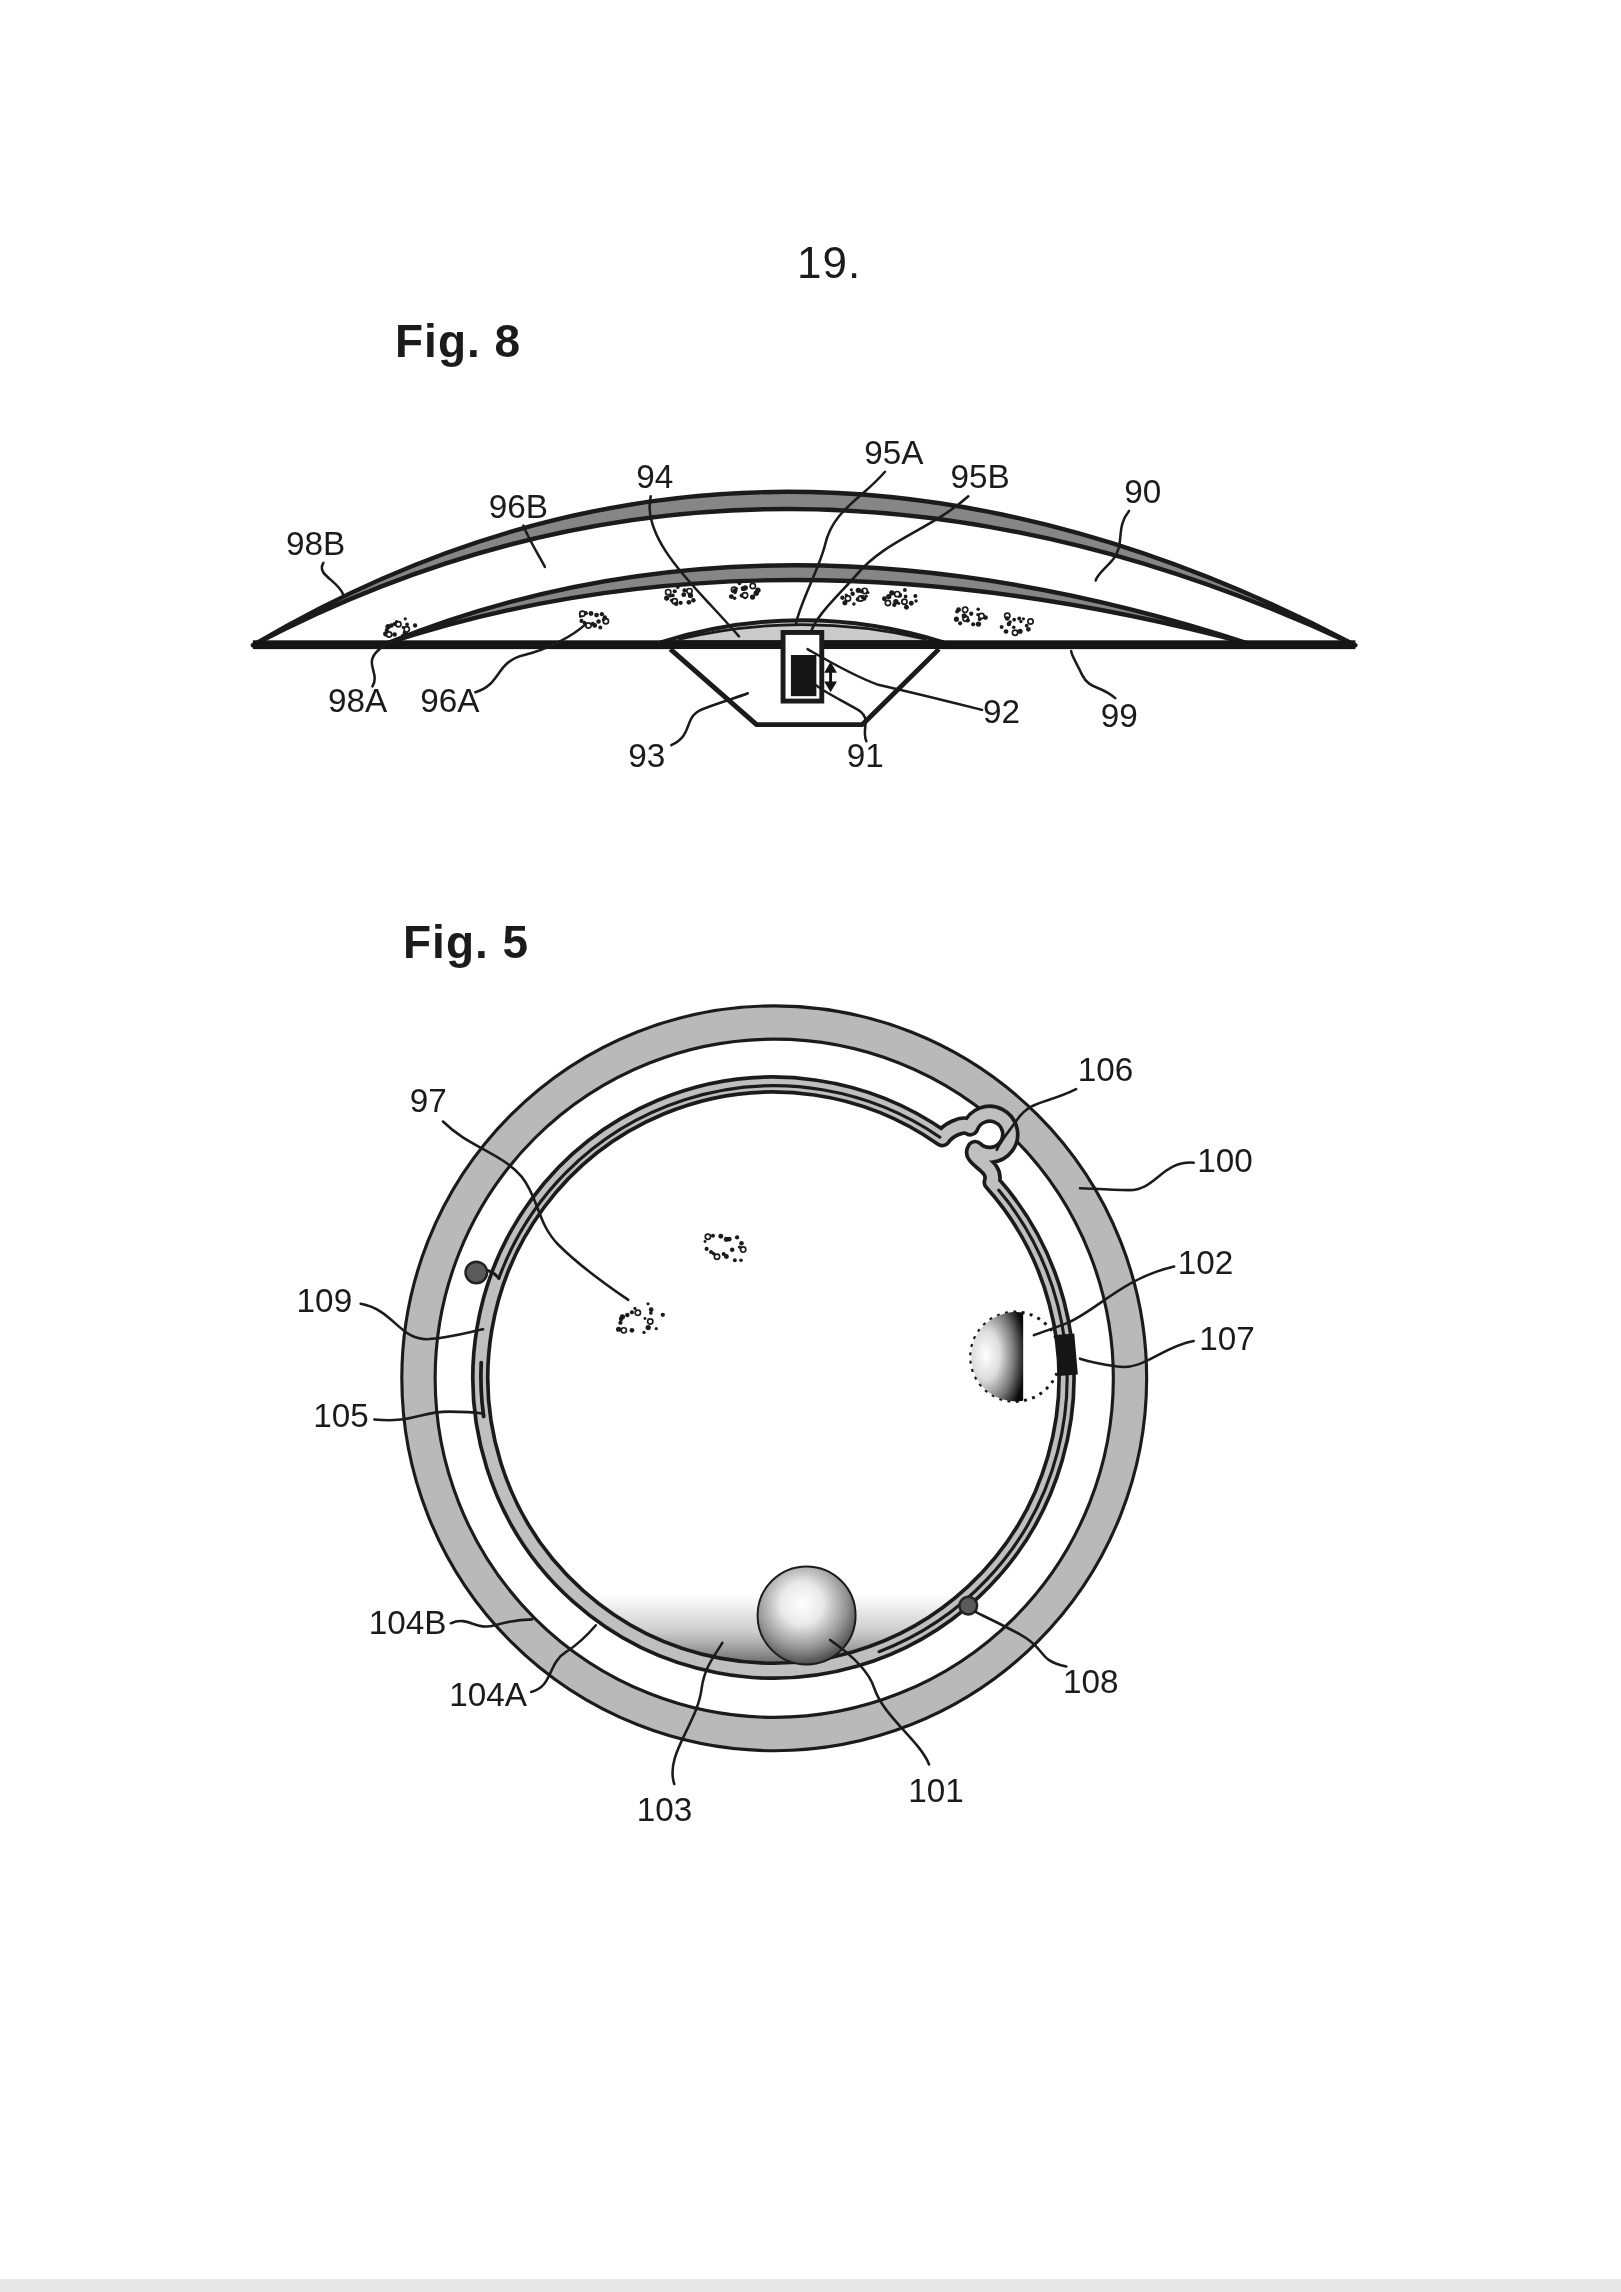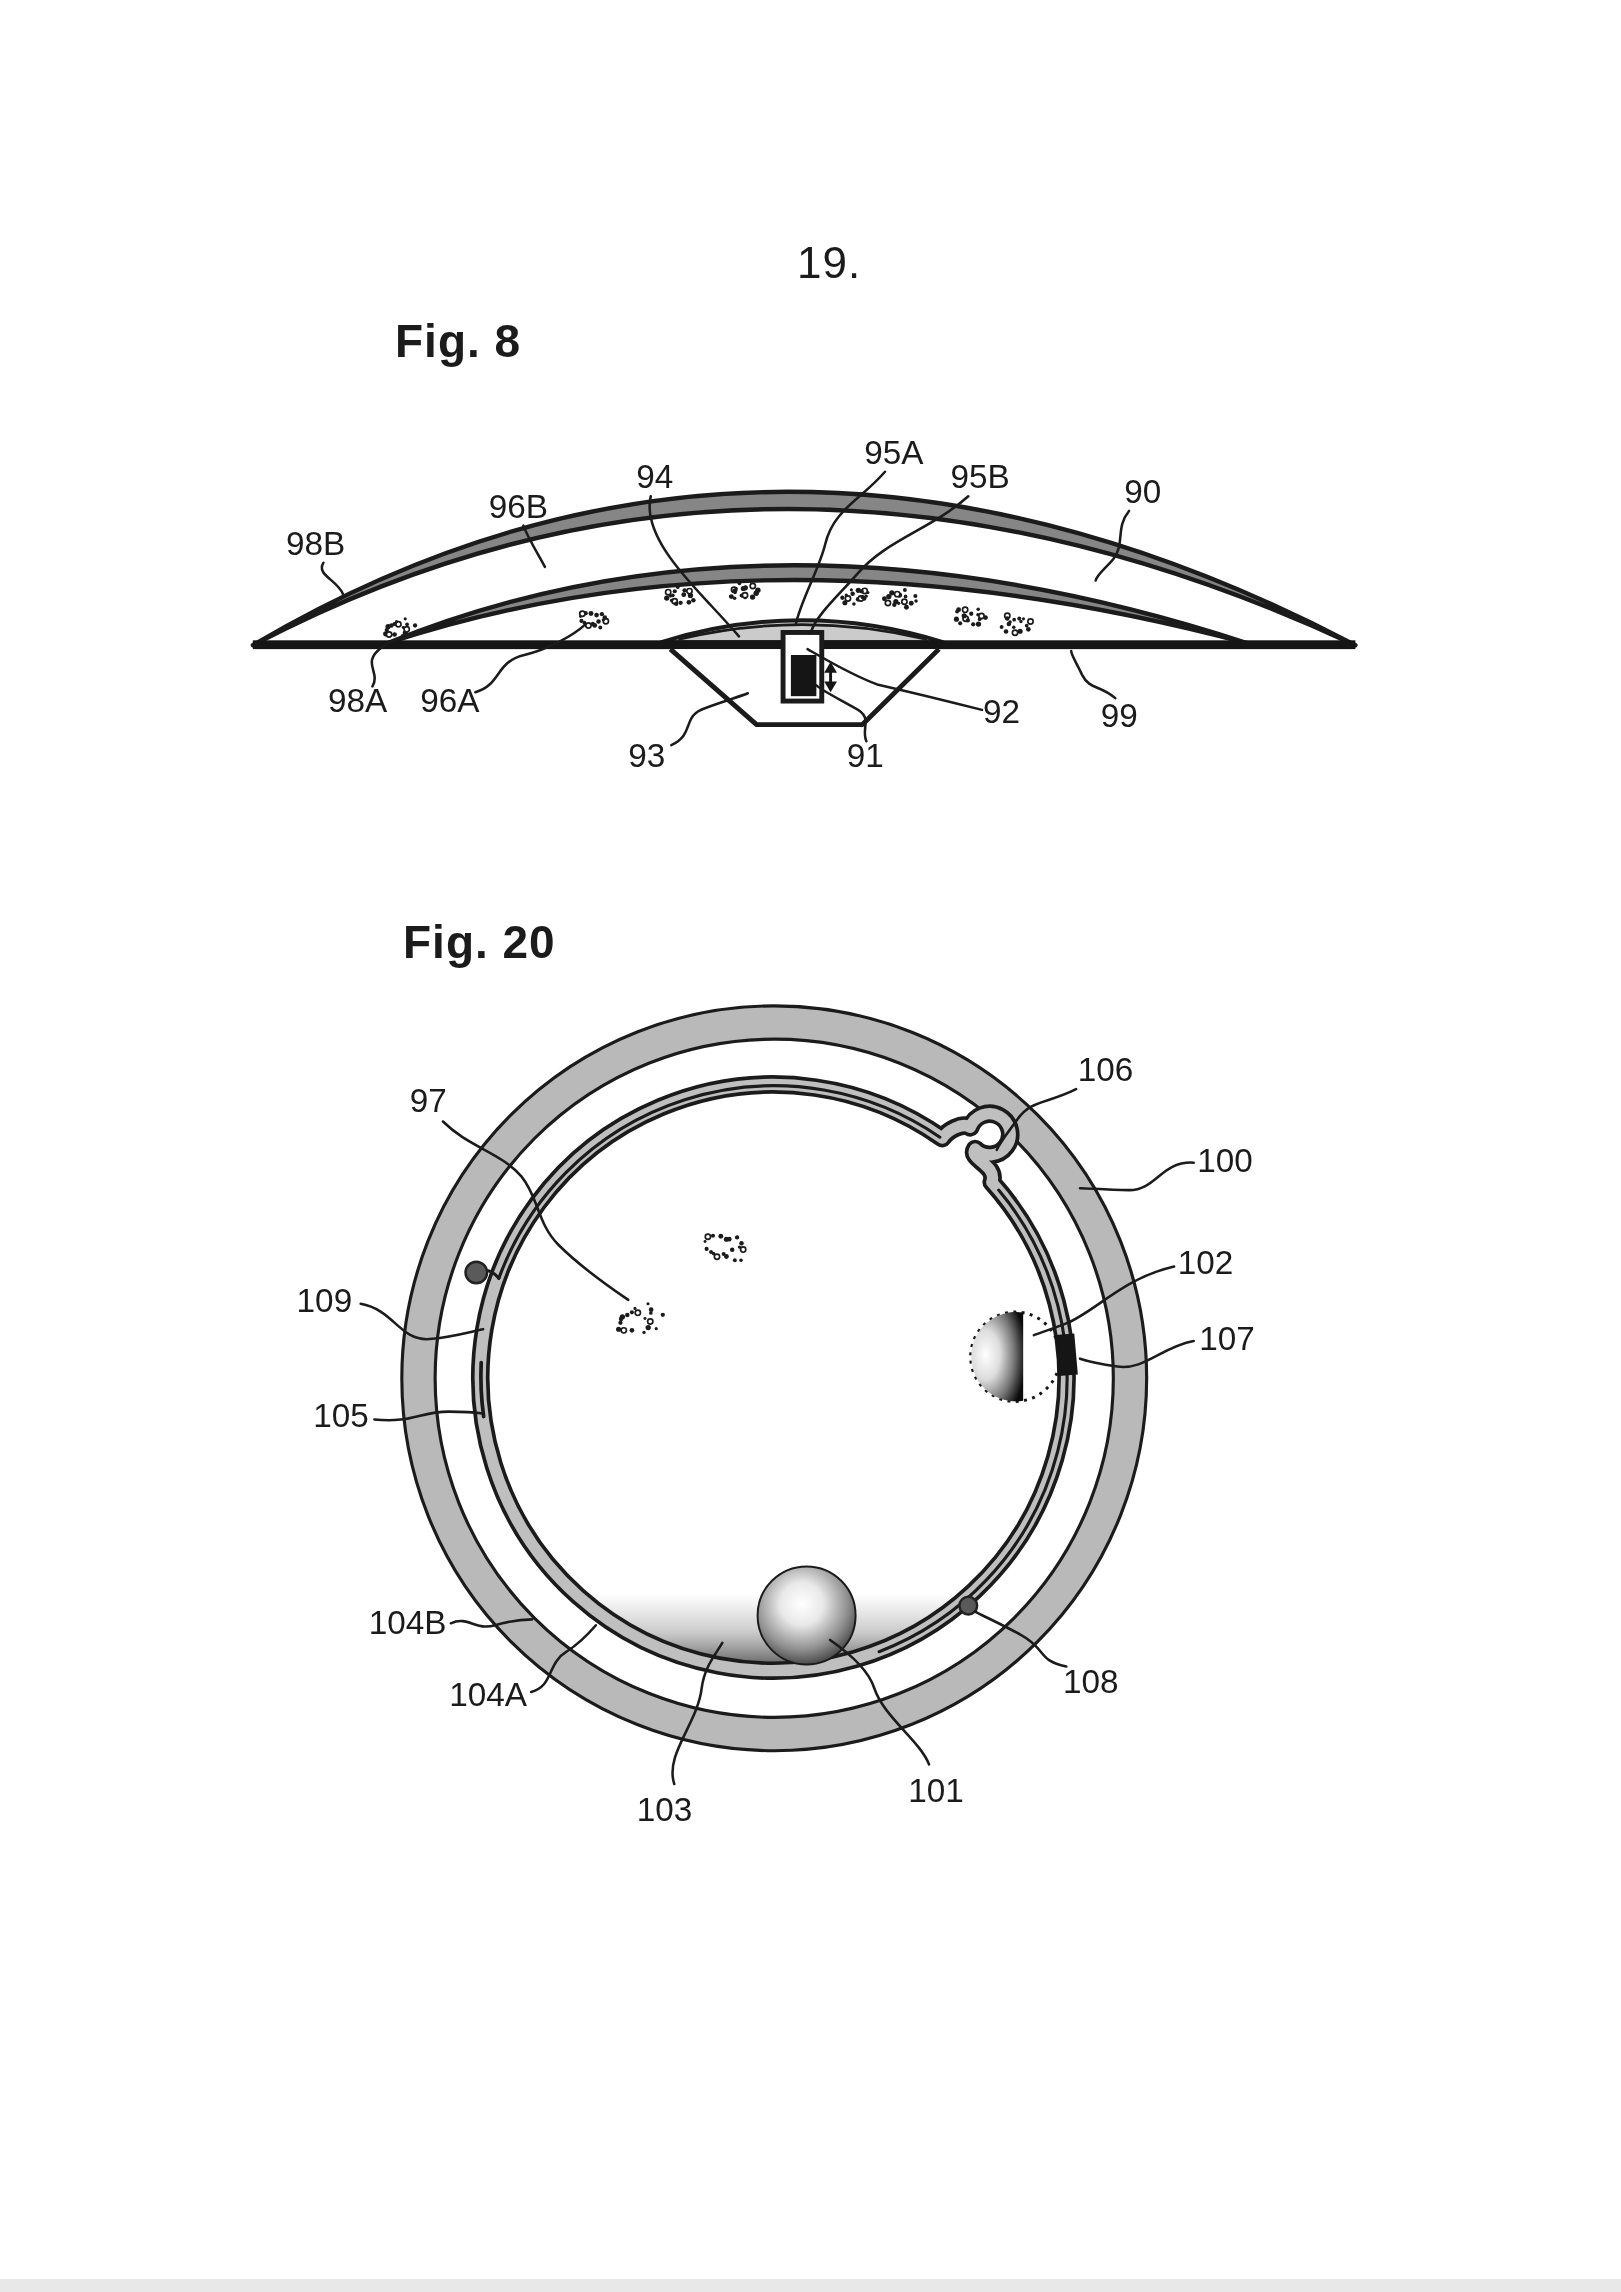--- a/index.html
+++ b/index.html
@@ -21,21 +21,21 @@
   svg text.ref{font:34px "Liberation Sans",sans-serif;fill:var(--ink);}
   .outline{stroke:var(--ink);}
   path.leader{fill:none;stroke:var(--ink);stroke-width:2.6;stroke-linecap:round;}
 </style>
 </head>
 <body>
 
 <div class="page">
   <div class="page-number">19.</div>
   <div class="fig-title" id="fig9-title">Fig. 8</div>
-  <div class="fig-title" id="fig10-title">Fig. 20</div>
+  <div class="fig-title" id="fig10-title">Fig. 5</div>
 
   <svg class="drawing" width="1621" height="2293" viewBox="0 0 1654 2339">
     <defs>
       <radialGradient id="ballGrad" cx="45%" cy="38%" r="72%">
         <stop offset="0%" stop-color="#ffffff"></stop>
         <stop offset="30%" stop-color="#e9e9e9"></stop>
         <stop offset="65%" stop-color="#909090"></stop>
         <stop offset="92%" stop-color="#3a3a3a"></stop>
         <stop offset="100%" stop-color="#222222"></stop>
       </radialGradient>

